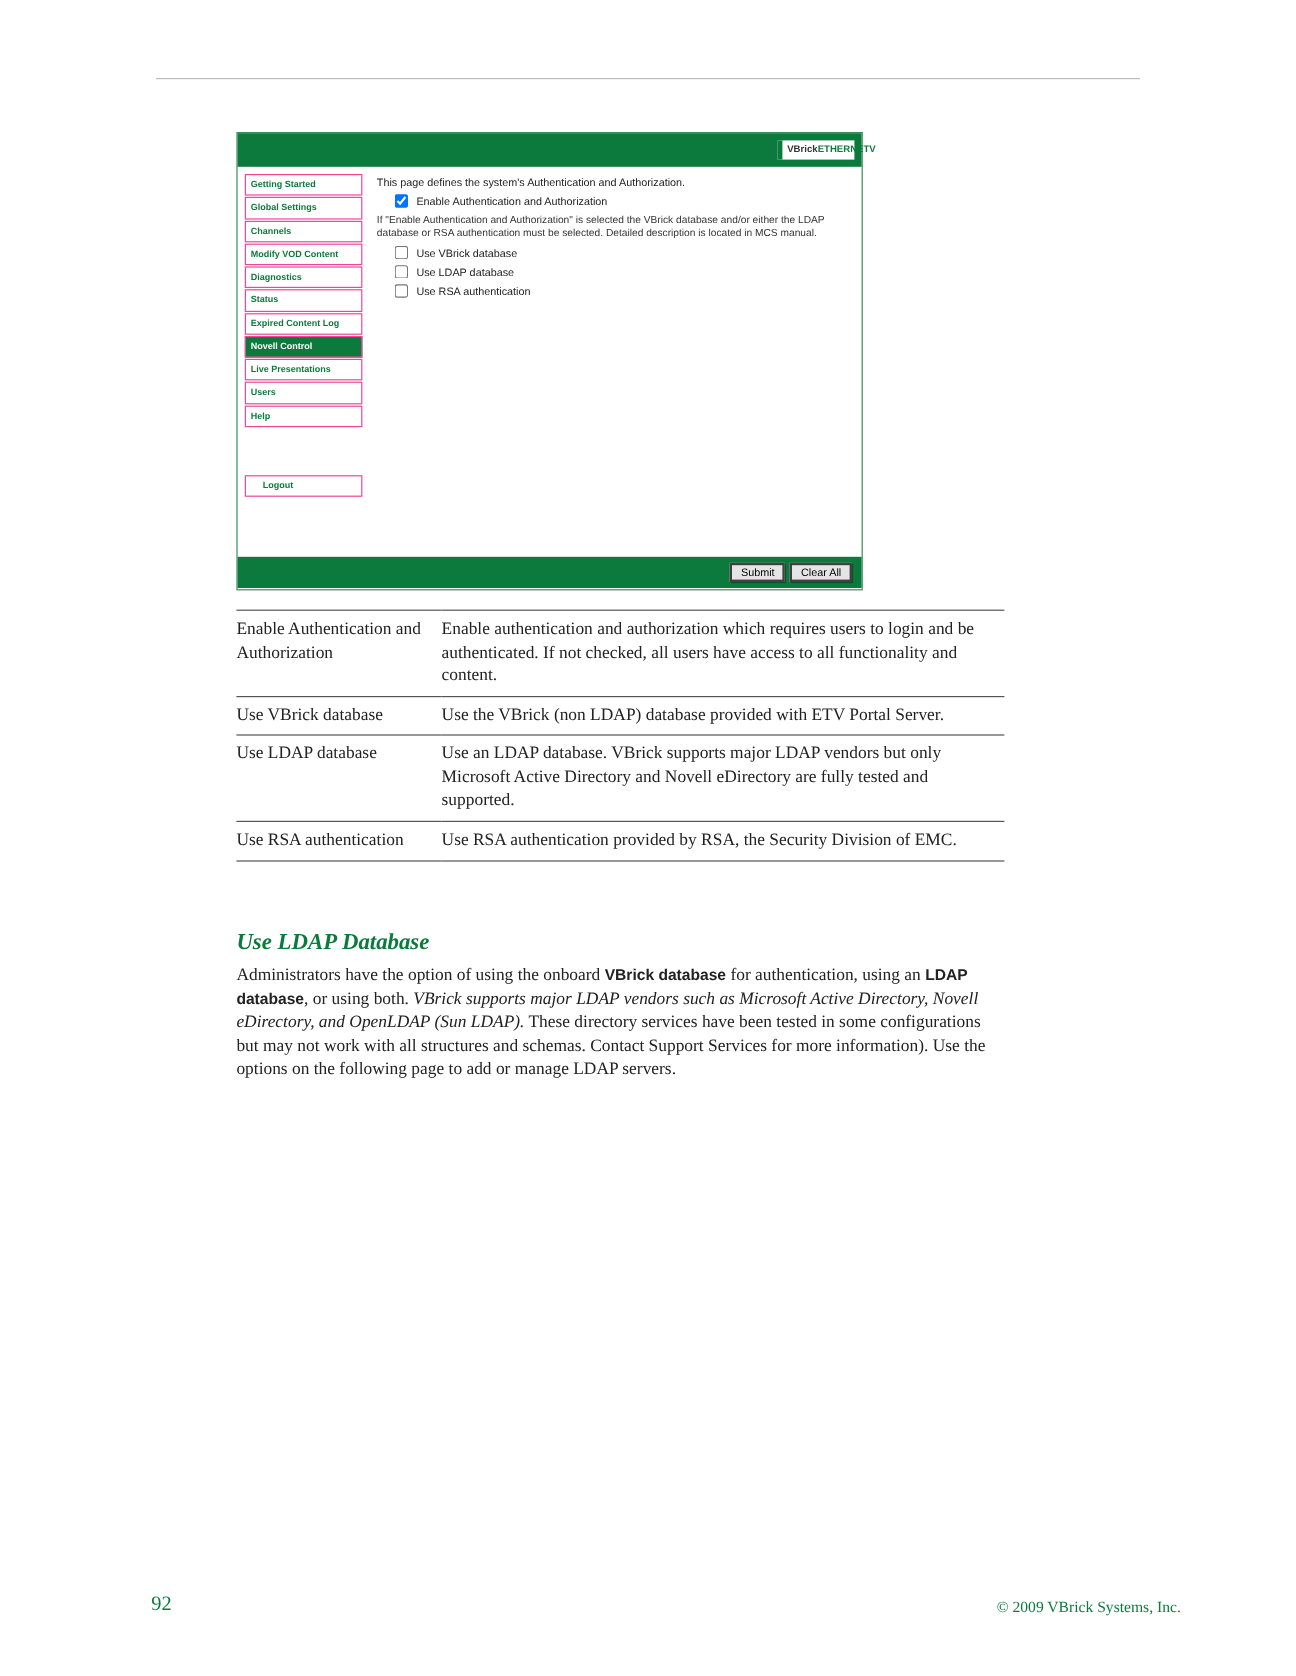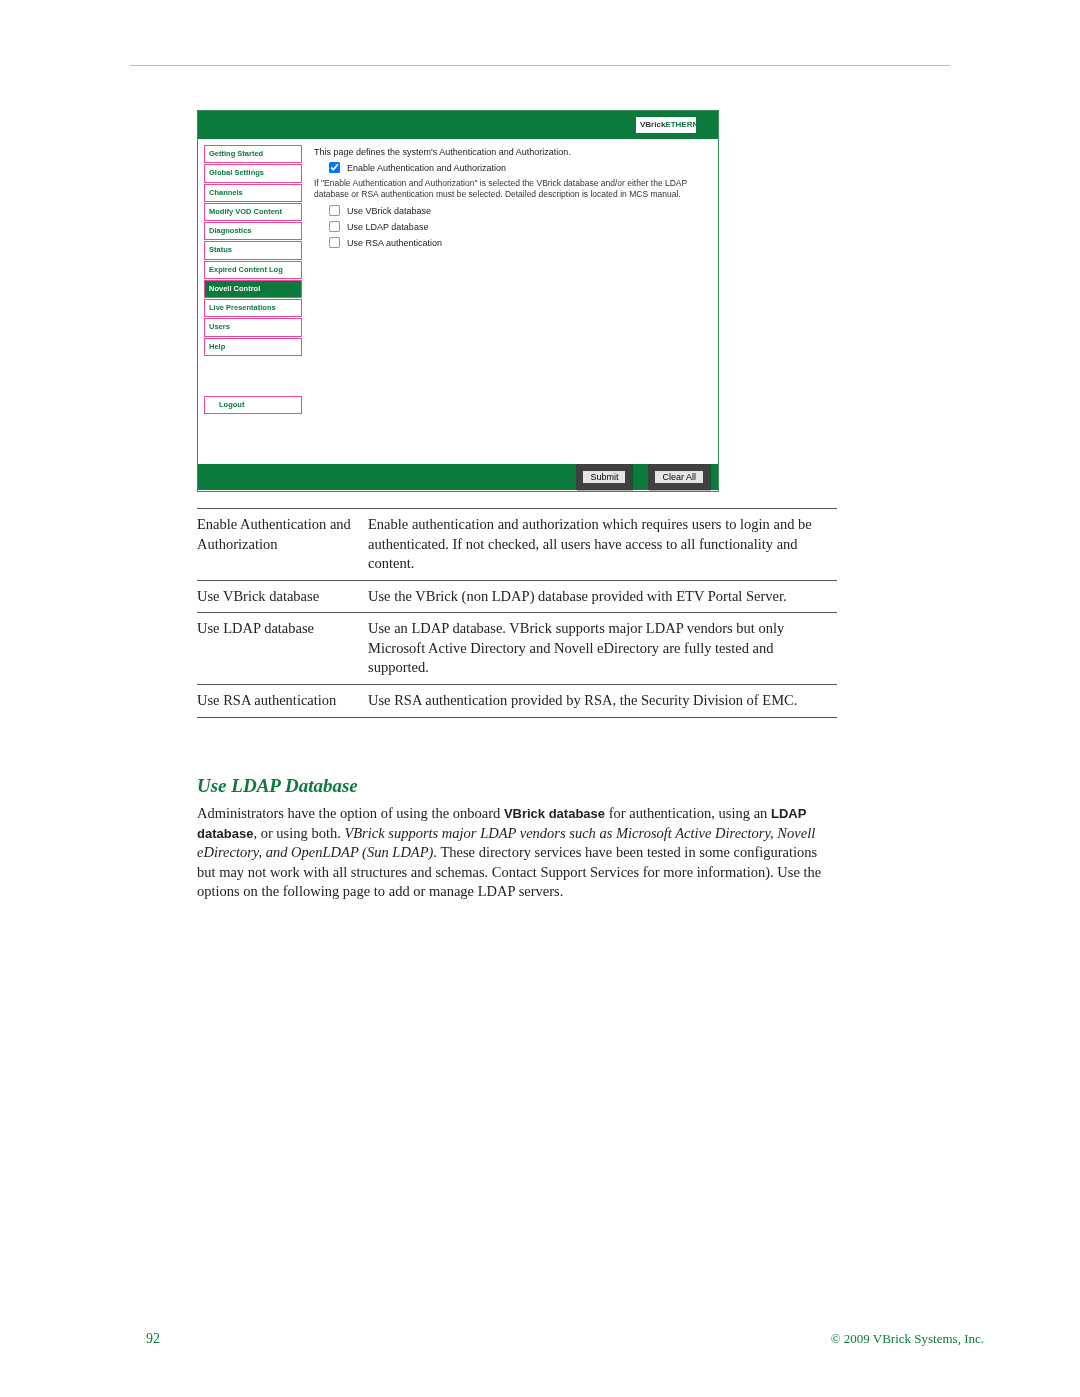--- a/index.html
+++ b/index.html
@@ -9,53 +9,53 @@
   .hr-top { position: absolute; left: 130px; right: 130px; top: 65px; border-top: 1px solid #bcbcbc; }
 
   
   .shot {
     position: absolute; left: 197px; top: 110px; width: 520px; height: 380px;
     border: 1px solid #3c8c5a;
     background: #ffffff;
     font-family: Verdana, Arial, sans-serif;
   }
   .shot-topbar { background: #0c7a3d; height: 28px; position: relative; }
-  .shot-logo  { position: absolute; right: 22px; top: 6px; width: 60px; height: 16px; background: #fff; border-left: 4px solid #0c7a3d; margin-left: 45px; }
+  .shot-logo  { position: absolute; right: 6px; top: 6px; width: 60px; height: 16px; background: #fff; border-left: 4px solid #0c7a3d; margin-left: 45px; }
   .shot-logo-text { font-size: 8px; font-weight: bold; color: #333; padding: 3px 2px 0 4px; }
   .shot-logo-text .ethernet { color: #0c7a3d; }
 
   .shot-body { display: flex; flex-direction: row; height: 325px; }
   .shot-sidebar { width: 98px; padding: 6px 0 6px 6px; }
   .navitem { border: 1px solid #ec4899; font-size: 7.5px; padding: 4px 4px; margin-bottom: 1px; background: #fff; color: #0c7a3d; font-weight: bold; line-height: 1.1; font-family: Verdana, Arial, sans-serif; }
   .navitem.active { background: #0c7a3d; color: #fff; }
   .navitem.v2 { margin-top: 40px; padding-left: 14px; }
 
   .shot-main { flex: 1; padding: 8px 12px 8px 12px; font-size: 9px; color: #222; }
   .shot-main .line { margin-bottom: 4px; }
   .check-row { display: flex; align-items: center; gap: 6px; margin-bottom: 3px; }
   .check-row input { margin: 0; transform: scale(0.85); }
   .shot-main .indent { padding-left: 14px; }
   .shot-hint { font-size: 8.5px; color: #333; margin: 4px 0 4px 0; line-height: 1.3; }
 
   .shot-footer { background: #0c7a3d; height: 26px; display: flex; justify-content: flex-end; align-items: center; padding-right: 8px; gap: 4px; }
-  .shot-btn { font-size: 9px; font-family: Verdana, Arial, sans-serif; background: #e5e5e5; border: 7px solid #404040; padding: 1px 7px; box-shadow: 1px 1px 0 rgba(0,0,0,0.3); margin-left: 12px; }
+  .shot-btn { font-size: 9px; font-family: Verdana, Arial, sans-serif; background: #e5e5e5; border: 2px solid #404040; padding: 1px 7px; box-shadow: 1px 1px 0 rgba(0,0,0,0.3); }
 
   
   .desc-table { position: absolute; left: 197px; top: 508px; width: 640px; border-collapse: collapse; font-size: 14.5px; }
   .desc-table td { border-top: 1px solid #555; border-bottom: 1px solid #555; padding: 6px 10px 6px 0; vertical-align: top; line-height: 1.35; }
   .desc-table td:first-child { width: 165px; padding-right: 6px; }
 
   
   .sec-head { position: absolute; left: 197px; top: 775px; font-family: Georgia, serif; font-style: italic; font-weight: bold; color: #0c7a3d; font-size: 19px; }
   .para { position: absolute; left: 197px; top: 804px; width: 640px; font-size: 14.5px; line-height: 1.35; }
   .para .bold { font-weight: bold; font-family: Verdana, Arial, sans-serif; font-size: 13px; }
   .para .ital { font-style: italic; }
 
   
-  .page-num  { position: absolute; left: 146px; bottom: 50px; color: #0c7a3d; font-size: 14px; }
+  .page-num  { position: absolute; left: 126px; bottom: 50px; color: #0c7a3d; font-size: 17px; }
   .page-copy { position: absolute; right: 96px; bottom: 50px; color: #0c7a3d; font-size: 13px; }
 </style>
 </head>
 <body>
 
 <div class="hr-top"></div>
 
 <div class="shot">
   <div class="shot-topbar">
     <div class="shot-logo">

